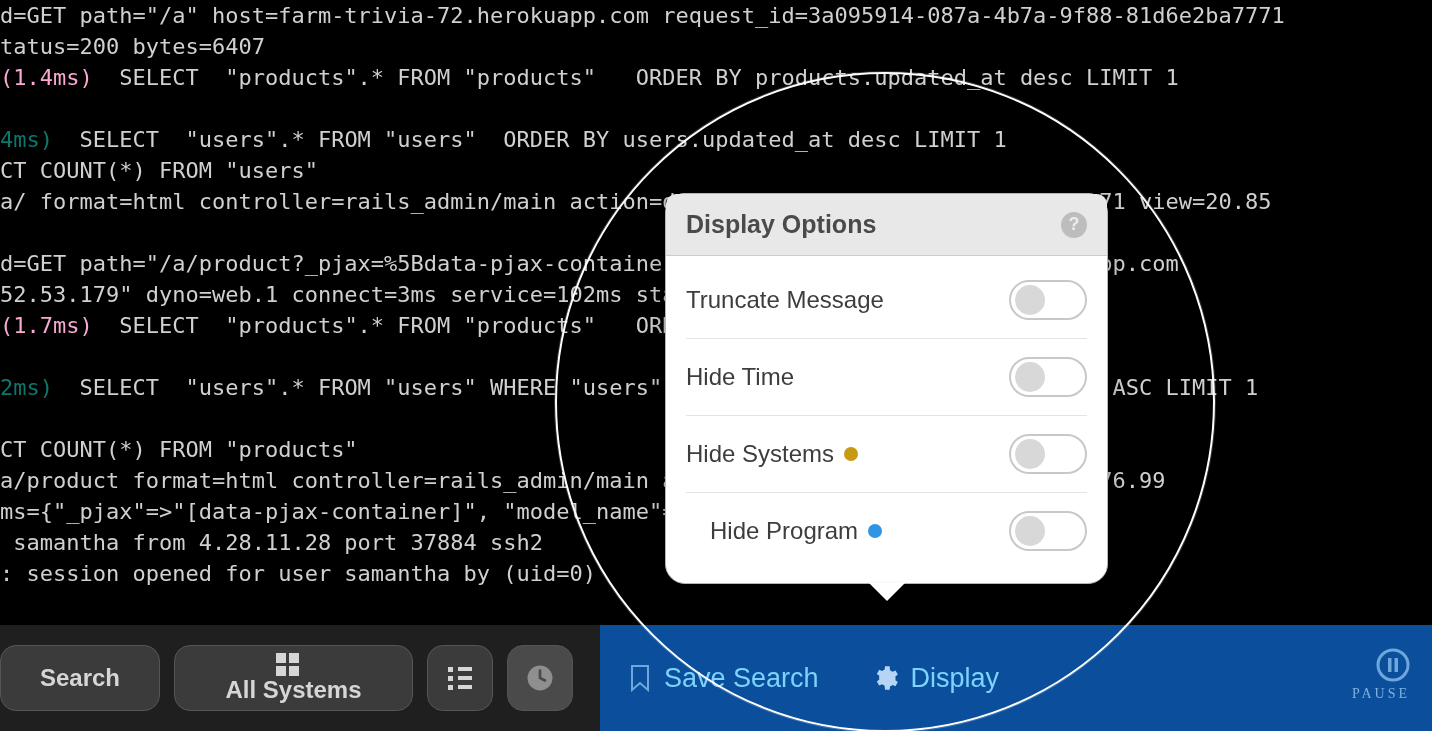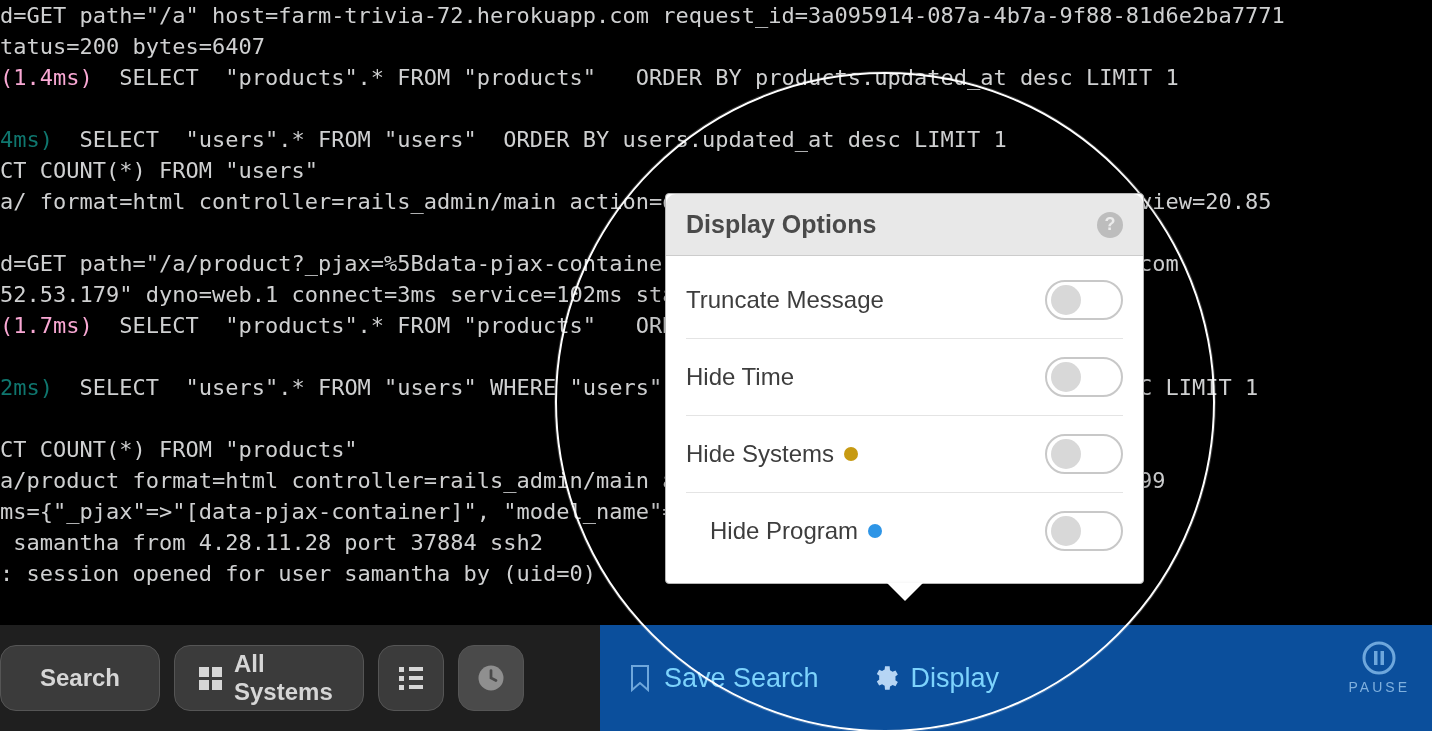--- a/index.html
+++ b/index.html
@@ -74,27 +74,27 @@
     gap: 12px;
     color: #7dd3fc;
     font-family: "Helvetica Neue", Arial, sans-serif;
     font-size: 27px;
     font-weight: 400;
     cursor: pointer;
   }
   .pause-group {
     position: absolute;
     right: 22px;
-    top: 16px;
+    top: 23px;
     display: flex;
     flex-direction: column;
-    align-items: center;
+    align-items: flex-end;
     gap: 4px;
     color: #6ea7dc;
-    font-family: Liberation Sans, sans-serif;
+    font-family: Liberation Serif, serif;
     cursor: pointer;
   }
   .pause-label {
     font-size: 14px;
     letter-spacing: 3px;
     color: #7fb0de;
   }
   .circle-lens {
     position: absolute;
     width: 660px;
@@ -103,23 +103,23 @@
     border: 2px solid #fff;
     left: 555px;
     top: 72px;
     pointer-events: none;
     box-shadow: 0 0 0 1px rgba(255,255,255,0.2);
   }
   .popover {
     position: absolute;
     left: 665px;
     top: 193px;
-    width: 479px;
+    width: 443px;
     background: #fff;
-    border-radius: 4px;
+    border-radius: 20px;
     border: 1px solid #b6b6b6;
     box-shadow: 0 4px 22px rgba(0,0,0,0.35);
     font-family: "Helvetica Neue", Arial, sans-serif;
   }
   .popover::after {
     content: "";
     position: absolute;
     bottom: -18px;
     left: 50%;
     transform: translateX(-50%);
@@ -211,21 +211,21 @@
 </head>
 <body>
 
 <div class="log-area" id="log-area"><div class="log-line"><span class="c-gray">d=GET path="/a" host=farm-trivia-72.herokuapp.com request_id=3a095914-087a-4b7a-9f88-81d6e2ba7771</span></div><div class="log-line"><span class="c-gray">tatus=200 bytes=6407</span></div><div class="log-line"><span class="c-cyan">(1.4ms)</span><span class="c-gray">  SELECT  "products".* FROM "products"   ORDER BY products.updated_at desc LIMIT 1</span></div><div class="log-line"><span class="c-gray"> </span></div><div class="log-line"><span class="c-magenta">4ms)</span><span class="c-gray">  SELECT  "users".* FROM "users"  ORDER BY users.updated_at desc LIMIT 1</span></div><div class="log-line"><span class="c-gray">CT COUNT(*) FROM "users"</span></div><div class="log-line"><span class="c-gray">a/ format=html controller=rails_admin/main action=dashboard status=200 duration=35.71 view=20.85</span></div><div class="log-line"><span class="c-gray"> </span></div><div class="log-line"><span class="c-gray">d=GET path="/a/product?_pjax=%5Bdata-pjax-container%5D" host=farm-trivia-72.herokuapp.com</span></div><div class="log-line"><span class="c-gray">52.53.179" dyno=web.1 connect=3ms service=102ms status=200 bytes=5534</span></div><div class="log-line"><span class="c-cyan">(1.7ms)</span><span class="c-gray">  SELECT  "products".* FROM "products"   ORDER BY products.id desc LIMIT 20</span></div><div class="log-line"><span class="c-gray"> </span></div><div class="log-line"><span class="c-magenta">2ms)</span><span class="c-gray">  SELECT  "users".* FROM "users" WHERE "users"."id" = $1  ORDER BY "users"."id" ASC LIMIT 1</span></div><div class="log-line"><span class="c-gray"> </span></div><div class="log-line"><span class="c-gray">CT COUNT(*) FROM "products"</span></div><div class="log-line"><span class="c-gray">a/product format=html controller=rails_admin/main action=index status=200 duration=76.99</span></div><div class="log-line"><span class="c-gray">ms={"_pjax"=&gt;"[data-pjax-container]", "model_name"=&gt;"product"}</span></div><div class="log-line"><span class="c-gray"> samantha from 4.28.11.28 port 37884 ssh2</span></div><div class="log-line"><span class="c-gray">: session opened for user samantha by (uid=0)</span></div></div>
 
 <div class="bottom-bar">
   <div class="bar-left">
     <div class="btn" style="margin-left:0px; width:160px;">
       <span>Search</span>
     </div>
-    <div class="btn" style="width:190px;">
+    <div class="btn" style="width:239px;flex-direction:column;">
       <span class="grid-icon">
           <span></span>
           <span></span>
           <span></span>
           <span></span>
         </span>
       <span>All Systems</span>
     </div>
     <div class="btn icon-only">
       <span class="list-icon">

